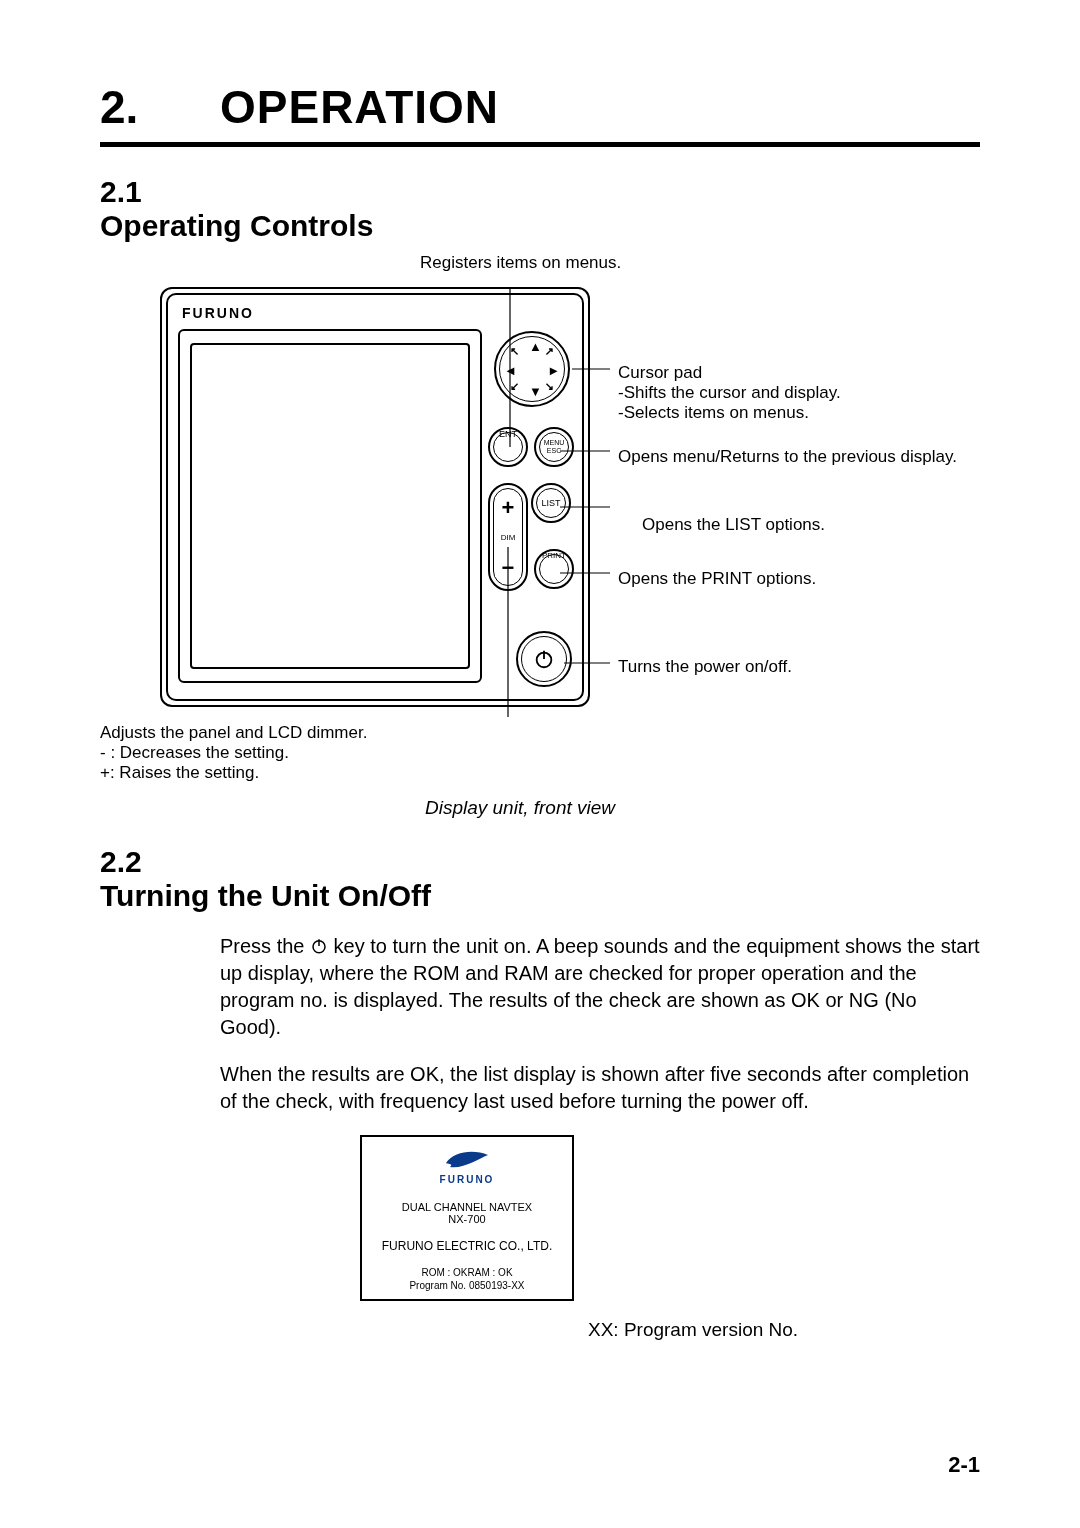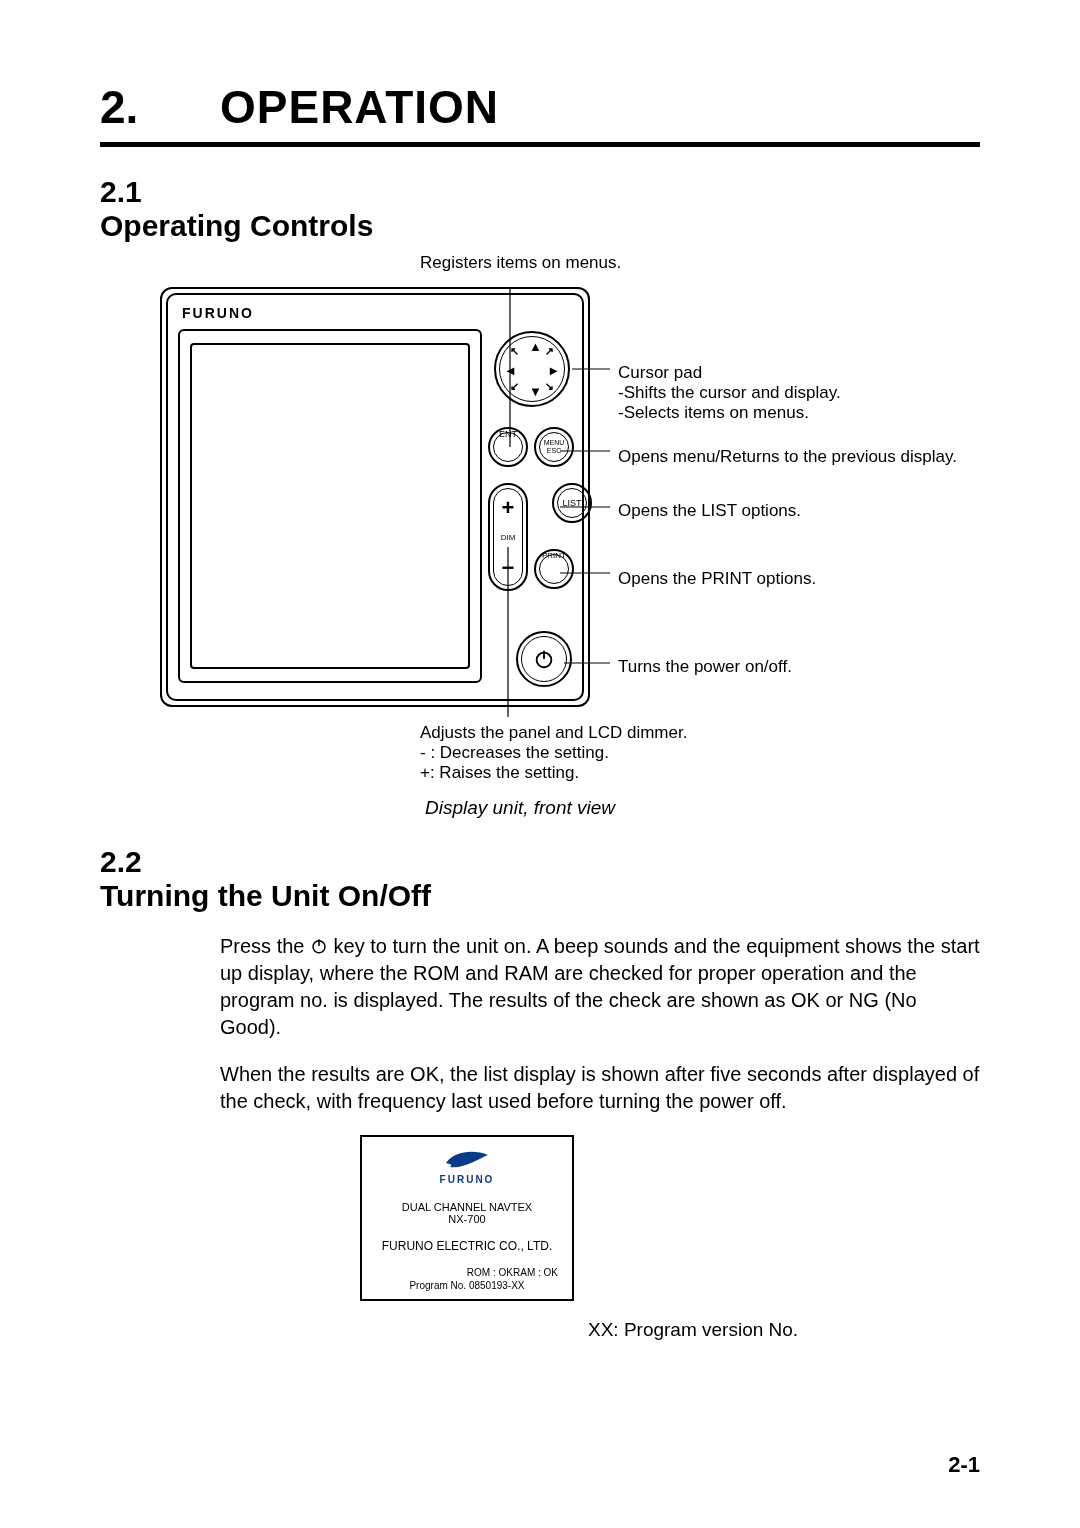--- a/index.html
+++ b/index.html
@@ -151,51 +151,50 @@
   .cp-dr { right: 14px; bottom: 12px; }
   
   .ent  { left: 4px;  top: 96px; width: 40px; height: 40px; font-size: 9px; display:flex; justify-content:center; }
   .menu { left: 50px; top: 96px; width: 40px; height: 40px; font-size: 7px; line-height: 8px; text-align:center; display:flex; align-items:center; justify-content:center; }
   
   .dim-outer { left: 4px; top: 152px; width: 40px; height: 108px; border: 2px solid #000; border-radius: 20px; }
   .dim-outer::after { content:""; position:absolute; inset:3px; border:1px solid #000; border-radius:18px; }
   .dim-plus  { position:absolute; left:0; right:0; top:10px;  text-align:center; font-size:22px; font-weight:700; }
   .dim-label { position:absolute; left:0; right:0; top:48px;  text-align:center; font-size:8px; }
   .dim-minus { position:absolute; left:0; right:0; bottom:8px; text-align:center; font-size:22px; font-weight:700; }
-  .list  { left: 68px; top: 152px; width: 40px; height: 40px; font-size: 9px; display:flex; align-items:center; justify-content:center;text-align:right; }
+  .list  { left: 47px; top: 152px; width: 40px; height: 40px; font-size: 9px; display:flex; align-items:center; justify-content:center;text-align:right; }
   .print { left: 50px; top: 218px; width: 40px; height: 40px; font-size: 8px; display:flex; align-items:flex-start; justify-content:center; }
   .power { left: 32px; top: 300px; width: 56px; height: 56px; display:flex; align-items:center; justify-content:center; }
   .power svg { width: 22px; height: 22px; }
   
   .callouts {
     position: absolute;
     left: 458px;
     top: 0;
     width: 360px;
     font-size: 17px;
   }
   .co { position: absolute; left: 0; }
   .co-line { white-space: nowrap; }
   .co-cursor { top: 76px; }
   .co-menu   { top: 160px; }
-  .co-list   { top: 214px; }
+  .co-list   { top: 228px; margin-left: 24px; }
   .co-print  { top: 282px; }
   .co-power  { top: 370px; }
   
   .leaders {
     position: absolute;
     left: 0;
     top: 0;
     width: 820px;
     height: 430px;
     pointer-events: none;
   }
   
   .bottom-callout {
-    margin-left: 320px;
     margin-top: 6px;
     font-size: 17px;
   }
   .fig-caption {
     text-align: center;
     font-style: italic;
     font-size: 19px;
     margin-top: 14px;
     margin-bottom: 26px;
     margin-left: -40px;
@@ -243,21 +242,21 @@
     font-size: 11px;
     padding: 10px 0 14px 0;
   }
   .startup-box .company {
     font-size: 12px;
     padding-bottom: 14px;
   }
   .startup-box .romram {
     font-size: 10px;
     display: flex;
-    justify-content: flex-end;
+    justify-content: center;
     padding: 0 14px;
   }
   .startup-box .prog {
     font-size: 10px;
     padding: 2px 0 8px 0;
   }
   .startup-note {
     position: absolute;
     left: 228px;
     top: 184px;
@@ -391,21 +390,21 @@
 
   <div class="body-text">
     <p>
       <span>Press the </span>
       <svg class="pwr-inline" viewBox="0 0 24 24">
         <circle cx="12" cy="13" r="8" fill="none" stroke="#000" stroke-width="2"></circle>
         <line x1="12" y1="3" x2="12" y2="12" stroke="#000" stroke-width="2"></line>
       </svg>
       <span> key to turn the unit on. A beep sounds and the equipment shows the start up display, where the ROM and RAM are checked for proper operation and the program no. is displayed. The results of the check are shown as OK or NG (No Good).</span>
     </p>
-    <p>When the results are OK, the list display is shown after five seconds after displayed of the check, with frequency last used before turning the power off.</p>
+    <p>When the results are OK, the list display is shown after five seconds after completion of the check, with frequency last used before turning the power off.</p>
   </div>
 
   <div class="startup-wrap">
     <div class="startup-box">
       <div class="logo-area">
         <div class="fish">
           <svg width="46" height="22" viewBox="0 0 46 22">
             <path d="M2 14 C 10 2, 30 0, 44 6 C 34 10, 20 20, 6 18 C 10 14, 4 16, 2 14 Z" fill="#0a3a8a"></path>
           </svg>
         </div>

